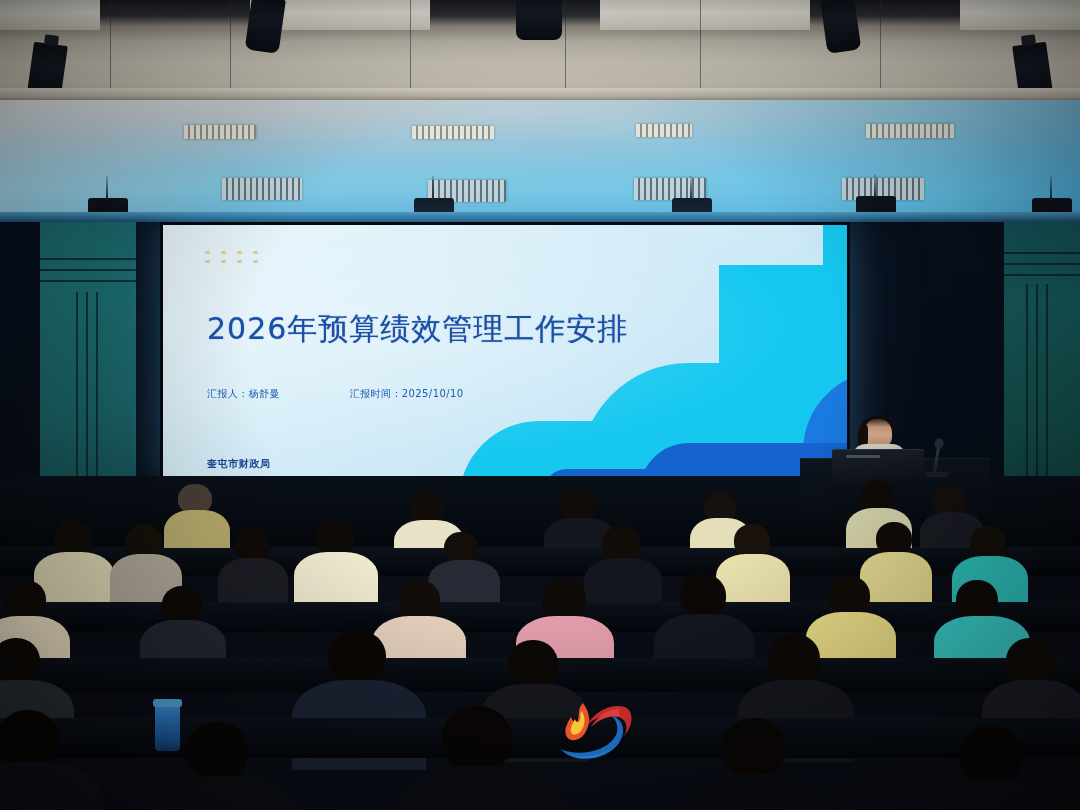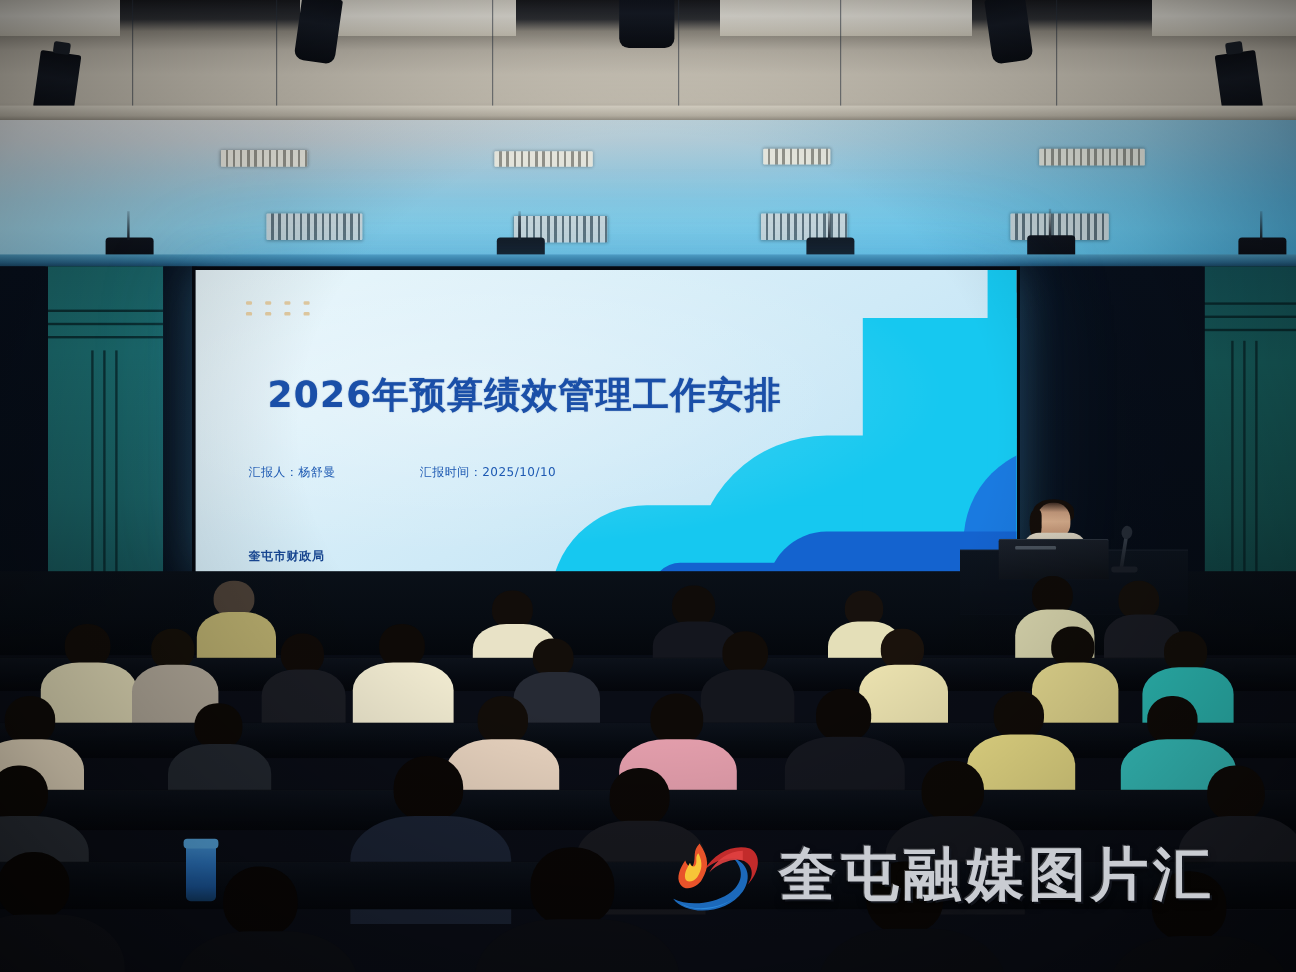--- a/index.html
+++ b/index.html
@@ -127,26 +127,25 @@
   .slide-dots {
     position:absolute; left:42px; top:26px;
     display:grid; grid-template-columns:repeat(4,16px); grid-template-rows:repeat(2,9px);
     z-index:4;
   }
   .slide-dots span {
     width:5px; height:3px; border-radius:1px; background:#d9b57c; opacity:.72;
   }
   .slide-title {
     position:absolute; left:44px; top:84px; z-index:5;
-    font-size:30px; font-weight:bold; letter-spacing:1px;
+    font-size:30px; font-weight:normal; letter-spacing:1px;
     color:#1a4fa8;
     text-shadow:0 0 1px rgba(20,60,140,.6);
     white-space:nowrap;
     font-family:"DejaVu Sans","Liberation Sans",sans-serif;
-    margin-left:16px;
   }
   .slide-meta {
     position:absolute; left:44px; top:162px; z-index:5;
     display:flex; gap:70px;
     font-size:10px; color:#1d59b2; letter-spacing:.4px;
     font-family:"DejaVu Sans","Liberation Sans",sans-serif;
   }
   .slide-org {
     position:absolute; left:44px; top:232px; z-index:5;
     font-size:10px; font-weight:bold; color:#17458f; letter-spacing:.6px;
@@ -539,16 +538,15 @@
         <path d="M14 60 C26 68, 50 66, 62 52 C56 60, 38 66, 22 63 Z" fill="#2f8fe0" opacity="0.85"></path>
 
         <path d="M72 14 C58 10, 42 18, 34 32 C42 24, 56 20, 66 24 C74 27, 76 36, 70 44 C80 34, 82 19, 72 14 Z" fill="#c22b2b"></path>
         <path d="M66 16 C54 16, 44 24, 38 34 C46 26, 58 22, 66 24 Z" fill="#e04040" opacity="0.9"></path>
 
         <path d="M30 10 C38 22, 38 30, 32 40 C28 47, 18 50, 14 44 C10 38, 14 30, 18 24 C20 30, 24 31, 25 27 C27 21, 24 16, 30 10 Z" fill="#e8532a"></path>
 
         <path d="M29 18 C33 26, 32 32, 28 38 C25 42, 19 43, 18 39 C17 34, 20 30, 22 26 C23 30, 26 30, 27 27 C28 24, 26 21, 29 18 Z" fill="#f7c538"></path>
       </svg>
     </div>
-    <div class="wm-text">奎屯融媒图片汇</div>
   </div>
 
 </div>
 
 </body></html>

